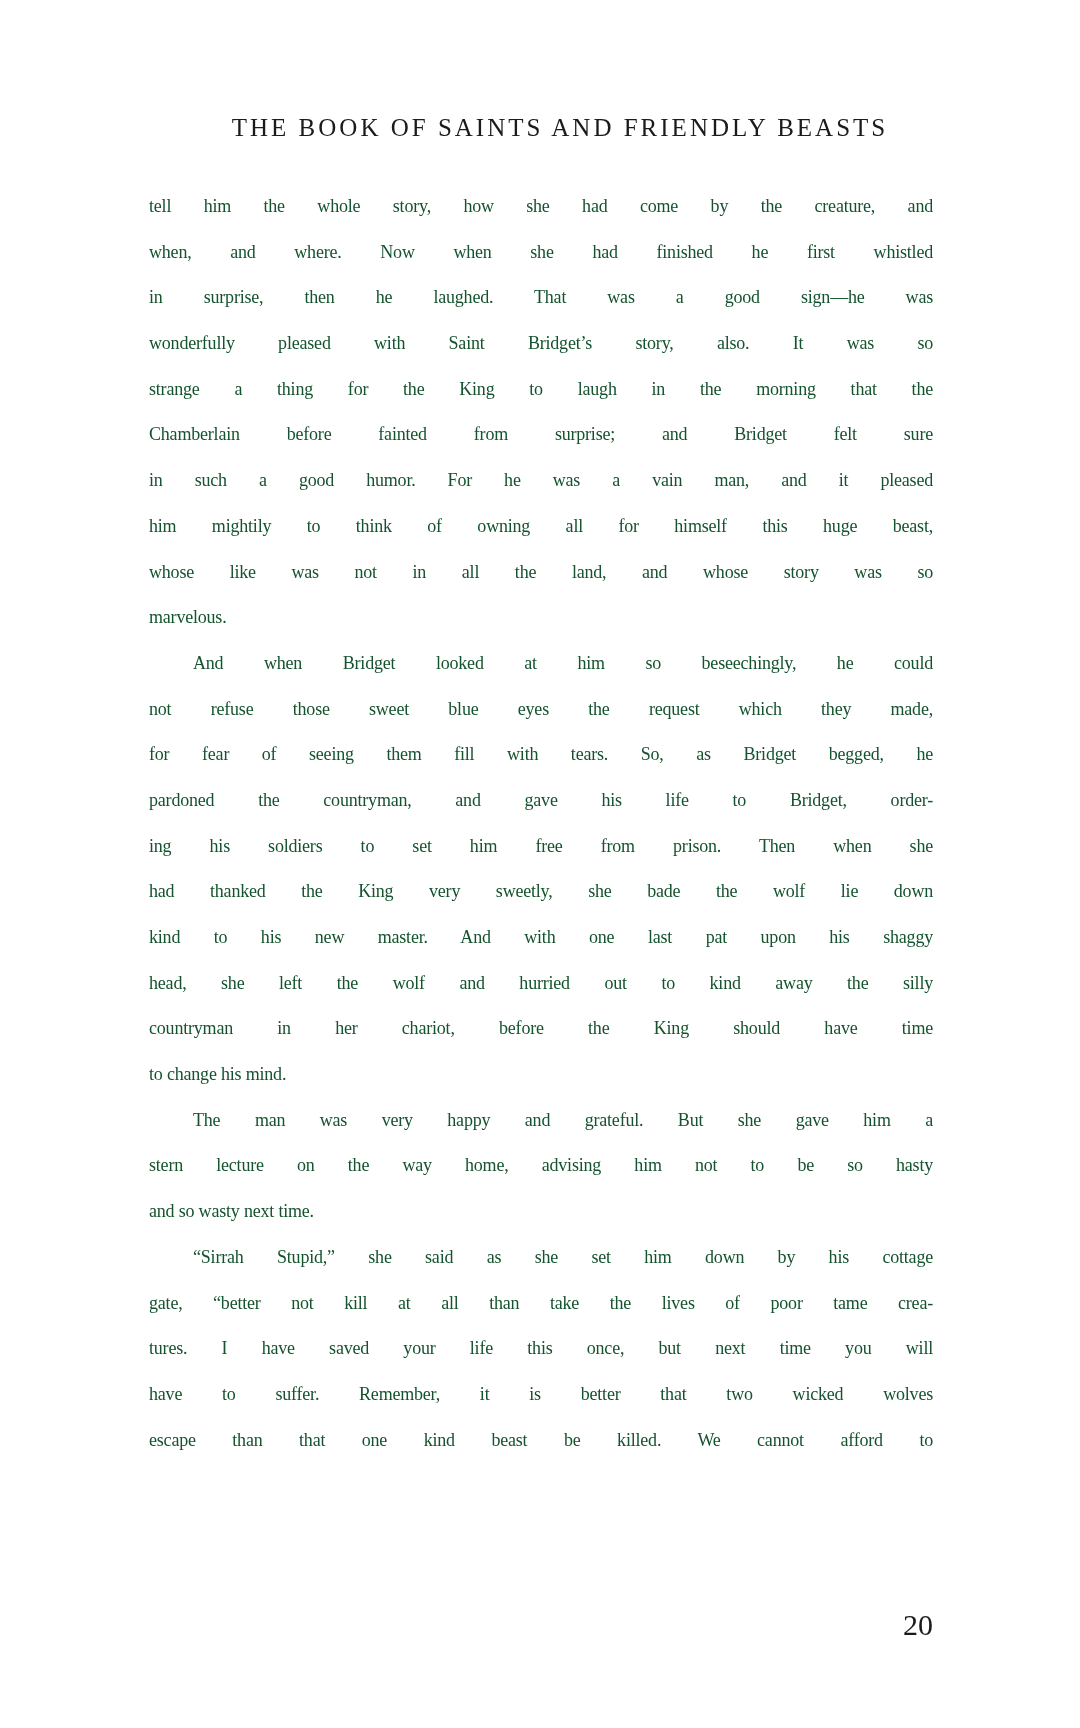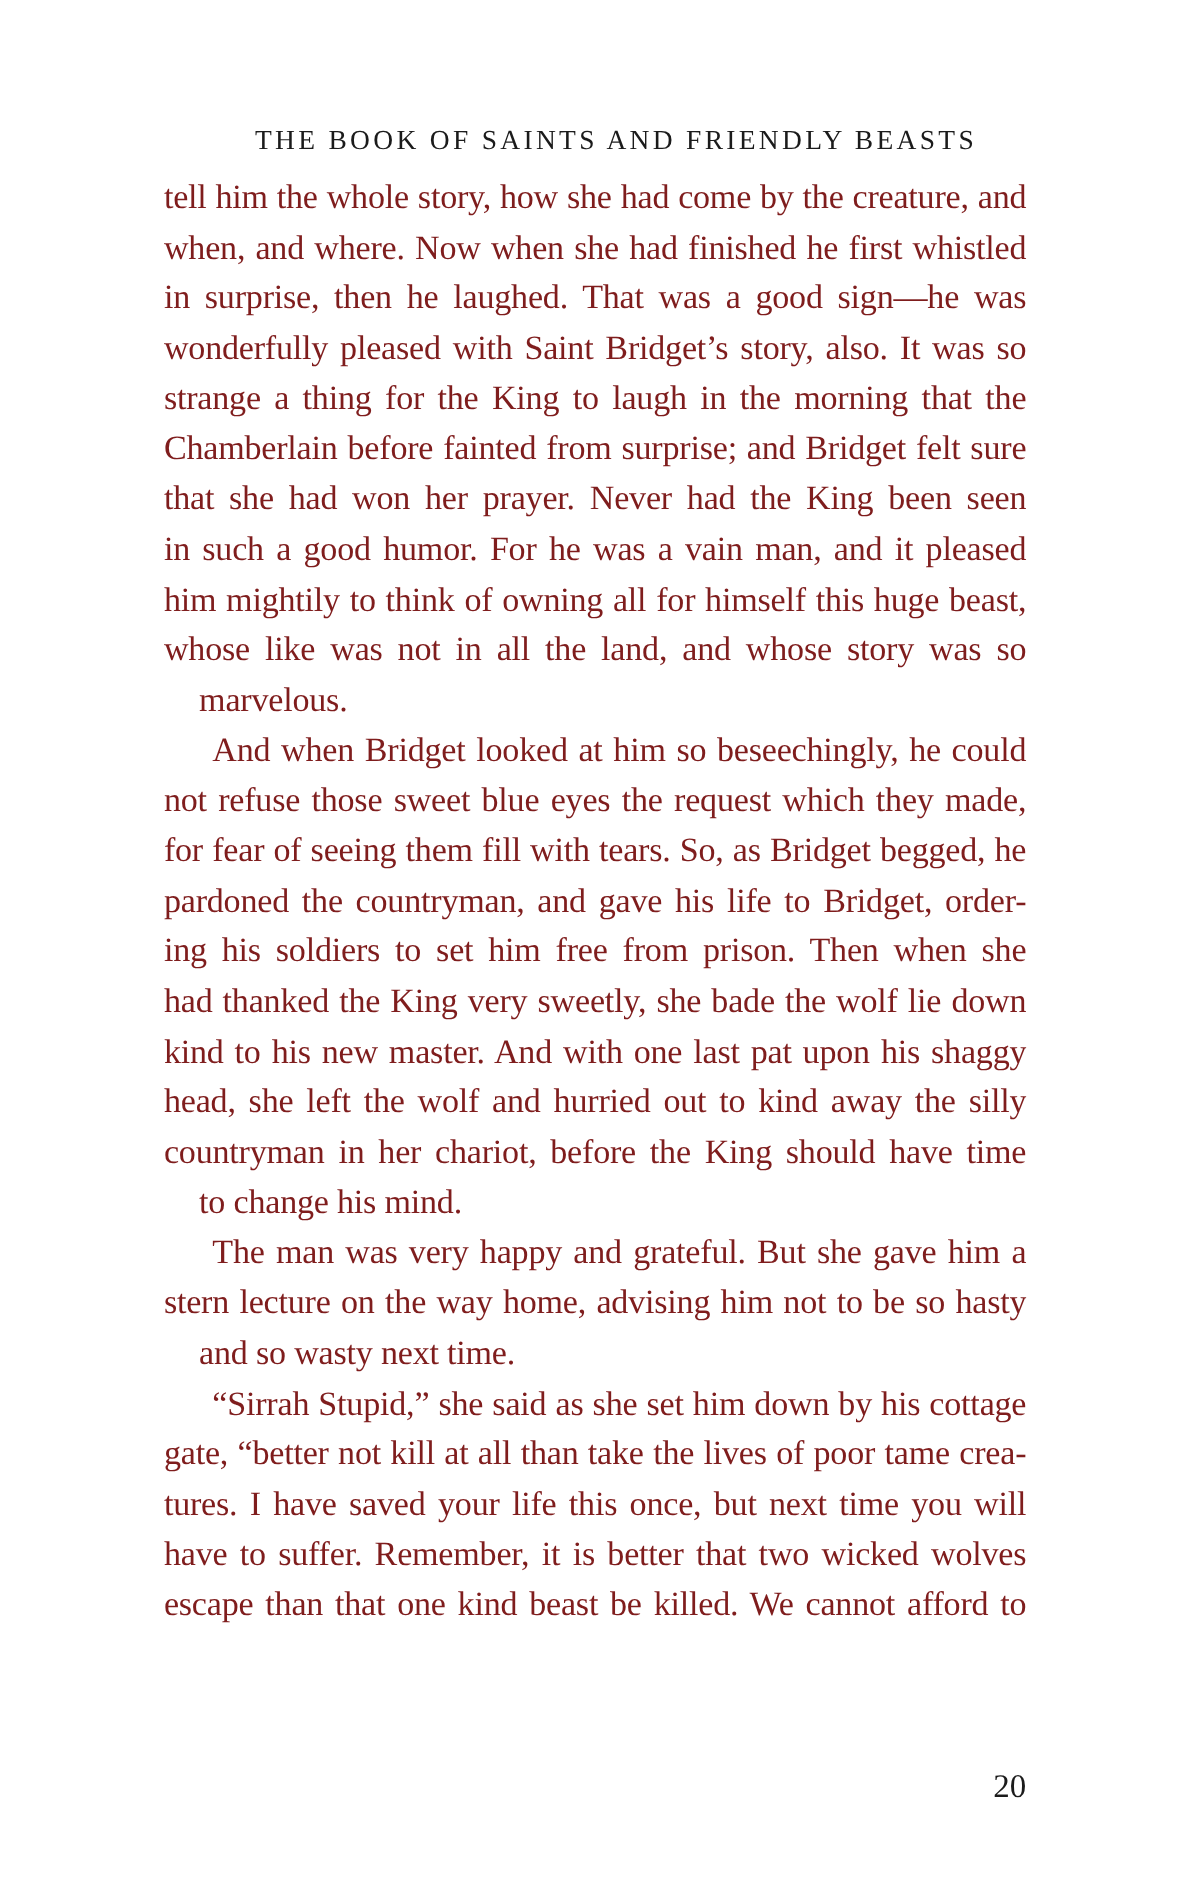--- a/index.html
+++ b/index.html
@@ -25,38 +25,37 @@
     font-size: 25px;
     letter-spacing: 3px;
     font-weight: normal;
     color: #1b1b1b;
     white-space: nowrap;
     margin-left: 20px;
   }
   .body-text {
     position: absolute;
     left: 149px;
-    top: 156px;
+    top: 184px;
     width: 784px;
-    font-size: 31px;
+    font-size: 18px;
     line-height: 45.7px;
     letter-spacing: -0.2px;
-    color: #7f1d1d;
+    color: #14532d;
   }
   .line {
     height: 45.7px;
     overflow: hidden;
     text-align: justify;
     text-align-last: justify;
     white-space: normal;
   }
   .line.no-just {
     text-align: center;
     text-align-last: left;
-    margin-left: 32px;
   }
   .line.indent {
     text-indent: 44px;
   }
   .page-number {
     position: absolute;
     top: 1608px;
     left: 149px;
     width: 784px;
     text-align: right;
@@ -70,21 +69,20 @@
 <div class="page">
   <div class="running-header">THE BOOK OF SAINTS AND FRIENDLY BEASTS</div>
 
   <div class="body-text" id="body-text">
       <div class="line">tell him the whole story, how she had come by the creature, and</div>
       <div class="line">when, and where. Now when she had finished he first whistled</div>
       <div class="line">in surprise, then he laughed. That was a good sign—he was</div>
       <div class="line">wonderfully pleased with Saint Bridget’s story, also. It was so</div>
       <div class="line">strange a thing for the King to laugh in the morning that the</div>
       <div class="line">Chamberlain before fainted from surprise; and Bridget felt sure</div>
-      <div class="line">that she had won her prayer. Never had the King been seen</div>
       <div class="line">in such a good humor. For he was a vain man, and it pleased</div>
       <div class="line">him mightily to think of owning all for himself this huge beast,</div>
       <div class="line">whose like was not in all the land, and whose story was so</div>
       <div class="line no-just">marvelous.</div>
       <div class="line indent">And when Bridget looked at him so beseechingly, he could</div>
       <div class="line">not refuse those sweet blue eyes the request which they made,</div>
       <div class="line">for fear of seeing them fill with tears. So, as Bridget begged, he</div>
       <div class="line">pardoned the countryman, and gave his life to Bridget, order-</div>
       <div class="line">ing his soldiers to set him free from prison. Then when she</div>
       <div class="line">had thanked the King very sweetly, she bade the wolf lie down</div>

